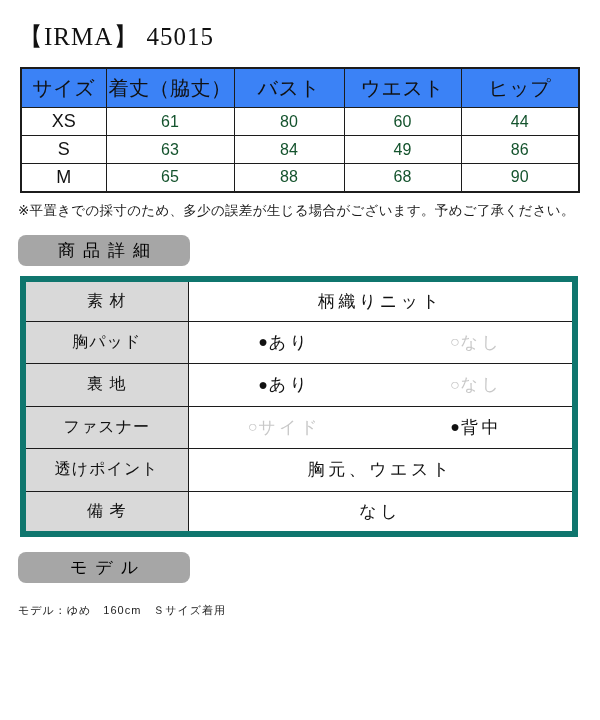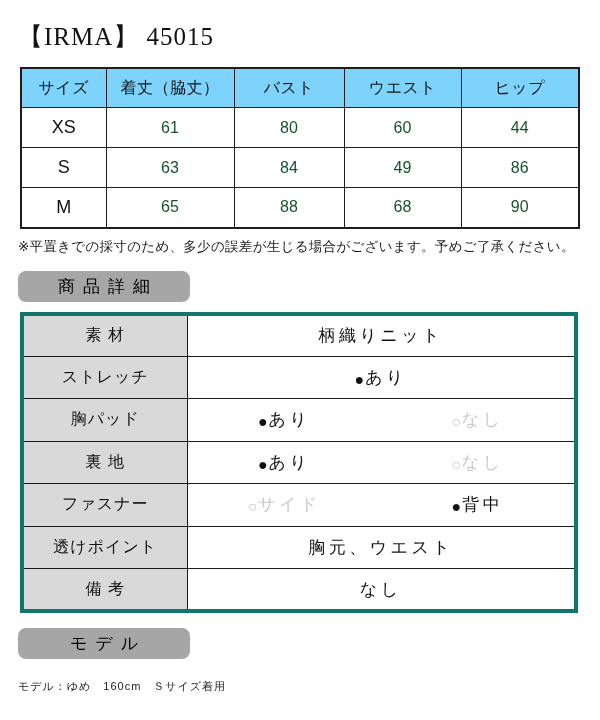--- a/index.html
+++ b/index.html
@@ -36,26 +36,26 @@
     margin-left: 2px;
   }
   .size-table th, .size-table td {
     border: 1px solid #1c1c1c;
     text-align: center;
     vertical-align: middle;
     font-weight: 400;
     padding: 0;
   }
   .size-table thead th {
-    background: #7dd3fc;
+    background: #3b82f6;
     height: 38px;
-    font-size: 16px;
+    font-size: 20px;
     letter-spacing: 0.5px;
   }
-  .size-table tbody tr { height: 40px; }
+  .size-table tbody tr { height: 28px; }
   .size-table tbody th { font-size: 18px; }
   .size-table tbody td { font-size: 16px; color: #14532d; margin-left: 24px; }
   
   .note {
     font-size: 13.5px;
     letter-spacing: 0.3px;
     margin: 9px 0 0 0;
     color: #1a1a1a;
     white-space: nowrap;
   }
@@ -69,21 +69,21 @@
     border-radius: 8px;
     text-align: center;
     font-size: 17px;
     letter-spacing: 8px;
     text-indent: 8px;
     margin-top: 15px;
   }
   
   .details-table {
     width: 558px;
-    border: 4px solid #0f766e;
+    border: 6px solid #0f766e;
     margin-top: 10px;
     margin-left: 2px;
   }
   .details-table th, .details-table td {
     border: 1px solid #1c1c1c;
     vertical-align: middle;
     padding: 0;
   }
   .details-table tr { height: 42.5px; }
   .detail-label {
@@ -93,21 +93,21 @@
     font-weight: 400;
     font-size: 16px;
     letter-spacing: 1px;
   }
   .detail-value { text-align: center; }
   .opts { display: flex; width: 100%; align-items: center; }
   .opt {
     flex: 1;
     display: flex;
     justify-content: center;
-    align-items: flex-end;
+    align-items: center;
     font-size: 17px;
     letter-spacing: 3.5px;
     color: #111111;
     white-space: nowrap;
   }
   .opt .mark { font-size: 16px; margin-right: 1px; letter-spacing: 0; }
   .opt.inactive { color: #c8c8c8; }
   
   .model-info {
     font-size: 11px;
@@ -180,31 +180,20 @@
           <th class="detail-label">素 材</th>
           <td class="detail-value">
             <div class="opts">
               <span class="opt">
                 <span>柄織りニット</span>
               </span>
             </div>
           </td>
         </tr>
         <tr>
-          <th class="detail-label">ストレッチ</th>
-          <td class="detail-value">
-            <div class="opts">
-              <span class="opt">
-                <span class="mark">●</span>
-                <span>あり</span>
-              </span>
-            </div>
-          </td>
-        </tr>
-        <tr>
           <th class="detail-label">胸パッド</th>
           <td class="detail-value">
             <div class="opts">
               <span class="opt">
                 <span class="mark">●</span>
                 <span>あり</span>
               </span>
               <span class="opt inactive">
                 <span class="mark">○</span>
                 <span>なし</span>

